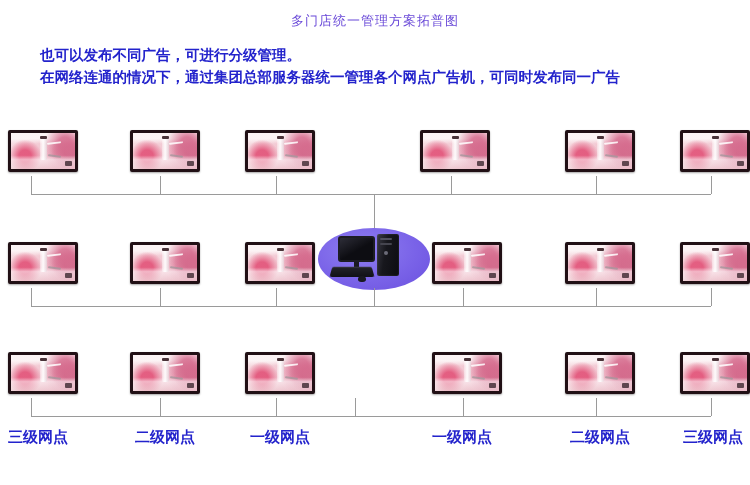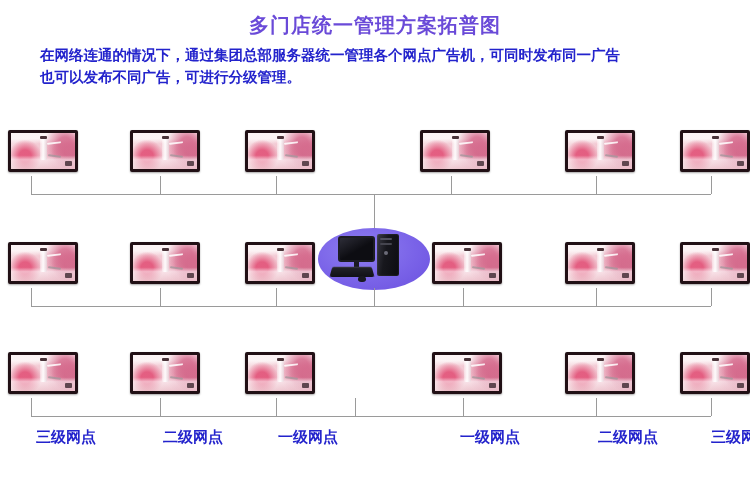--- a/index.html
+++ b/index.html
@@ -11,21 +11,21 @@
     position:relative;
   }
   #topo{
     position:absolute;left:0;top:0;width:750px;height:485px;
   }
 
   
   .title{
     position:absolute;left:0;top:12px;width:750px;
     text-align:center;
-    font-size:20px;font-weight:bold;
+    font-size:13px;font-weight:normal;
     color:#6a4ad8;
     letter-spacing:1px;
     white-space:nowrap;
   }
   .subtitle{
     position:absolute;left:40px;top:44px;width:680px;
     font-size:14.5px;font-weight:bold;
     color:#2323cc;
     line-height:22px;
     text-align:left;
@@ -151,33 +151,32 @@
 
   
   .vline{position:absolute;width:1px;background:#9a9a9a;}
   .hline{position:absolute;height:1px;background:#9a9a9a;}
 
   
   .tier{
     position:absolute;top:428px;
     font-size:15px;font-weight:bold;color:#2323cc;
     white-space:nowrap;
-    margin-left:28px;
   }
 </style>
 </head>
 <body>
 
 <div id="topo">
 
   <div class="title">多门店统一管理方案拓普图</div>
 
   <div class="subtitle">
+    <span class="l2">也可以发布不同广告，可进行分级管理。</span>
     <span class="l2">在网络连通的情况下，通过集团总部服务器统一管理各个网点广告机，可同时发布同一广告</span>
-    <span class="l2">也可以发布不同广告，可进行分级管理。</span>
   </div>
 
 
   <div class="tv" style="left:8px;top:130px;">
       <div class="scr">
         <i class="cap"></i>
         <i class="bottle"></i>
         <i class="wand1"></i>
         <i class="wand2"></i>
         <i class="logo"></i>

